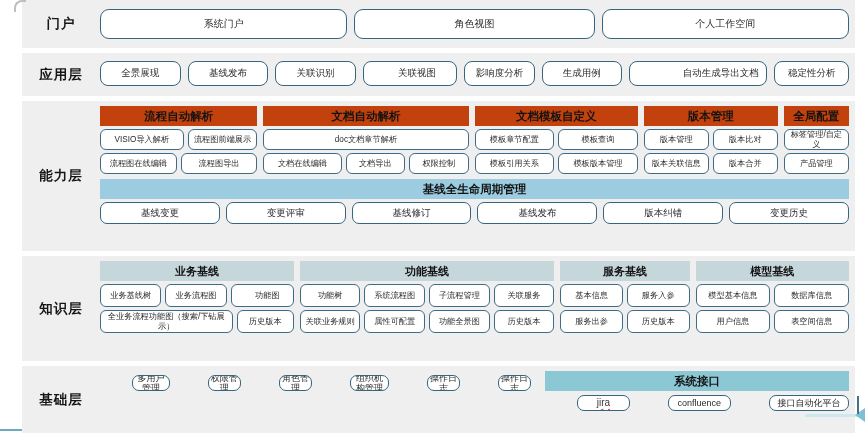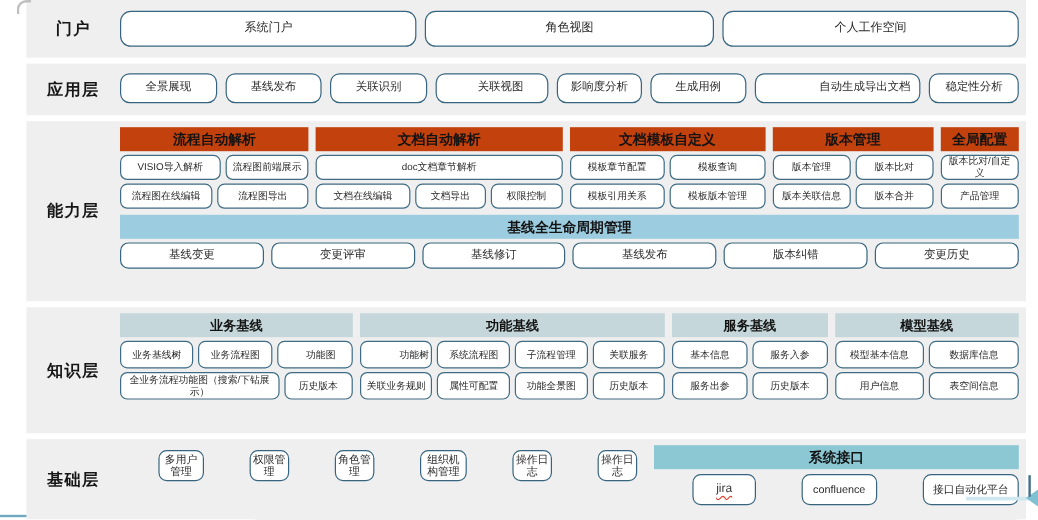--- a/index.html
+++ b/index.html
@@ -80,21 +80,21 @@
   .know-groups{display:flex;gap:6px;}
   .know-col{display:flex;flex-direction:column;}
   .know-rows{display:flex;flex-direction:column;gap:3px;margin-top:3px;}
   .know-line{display:flex;gap:4px;}
   .know-line .pill{height:23px;font-size:8.2px;border-radius:6px;}
 
   
   .base-groups{display:flex;gap:14px;}
   .base-col{display:flex;flex-direction:column;}
   .base-line{display:flex;gap:6px;margin-top:4px;}
-  .base-line .pill{height:26px;font-size:9px;border-radius:7px;margin-left:32px;}
+  .base-line .pill{height:16px;font-size:9px;border-radius:7px;margin-left:32px;}
 
   .jira{
     color:#3a3a3a;font-size:10px;
     text-decoration:underline;
     text-decoration-color:#e23b2e;
     text-decoration-style:wavy;
     text-underline-offset:2px;
   }
 
   
@@ -252,21 +252,21 @@
                   <span>版本合并</span>
                 </div>
               </div>
             </div>
           </div>
           <div class="cap-col" style="flex: 0.78 1 0px;">
             <div class="hdr cap">全局配置</div>
             <div class="cap-rows">
               <div class="cap-line">
                 <div class="pill thin" style="flex: 1 1 0px;">
-                  <span>版本比对/自定义</span>
+                  <span>标签管理/自定义</span>
                 </div>
               </div>
               <div class="cap-line">
                 <div class="pill thin" style="flex: 1 1 0px;">
                   <span>产品管理</span>
                 </div>
               </div>
             </div>
           </div>
         </div>
@@ -321,21 +321,21 @@
                 <div class="pill thin" style="flex: 0.85 1 0px;">
                   <span>历史版本</span>
                 </div>
               </div>
             </div>
           </div>
           <div class="know-col" style="flex: 2.52 1 0px;">
             <div class="hdr know">功能基线</div>
             <div class="know-rows">
               <div class="know-line">
-                <div class="pill thin" style="flex: 1 1 0px; justify-content: flex-end;">
+                <div class="pill thin" style="flex: 1 1 0px;">
                   <span>功能树</span>
                 </div>
                 <div class="pill thin" style="flex: 1 1 0px;">
                   <span>系统流程图</span>
                 </div>
                 <div class="pill thin" style="flex: 1 1 0px;">
                   <span>子流程管理</span>
                 </div>
                 <div class="pill thin" style="flex: 1 1 0px;">
                   <span>关联服务</span>

